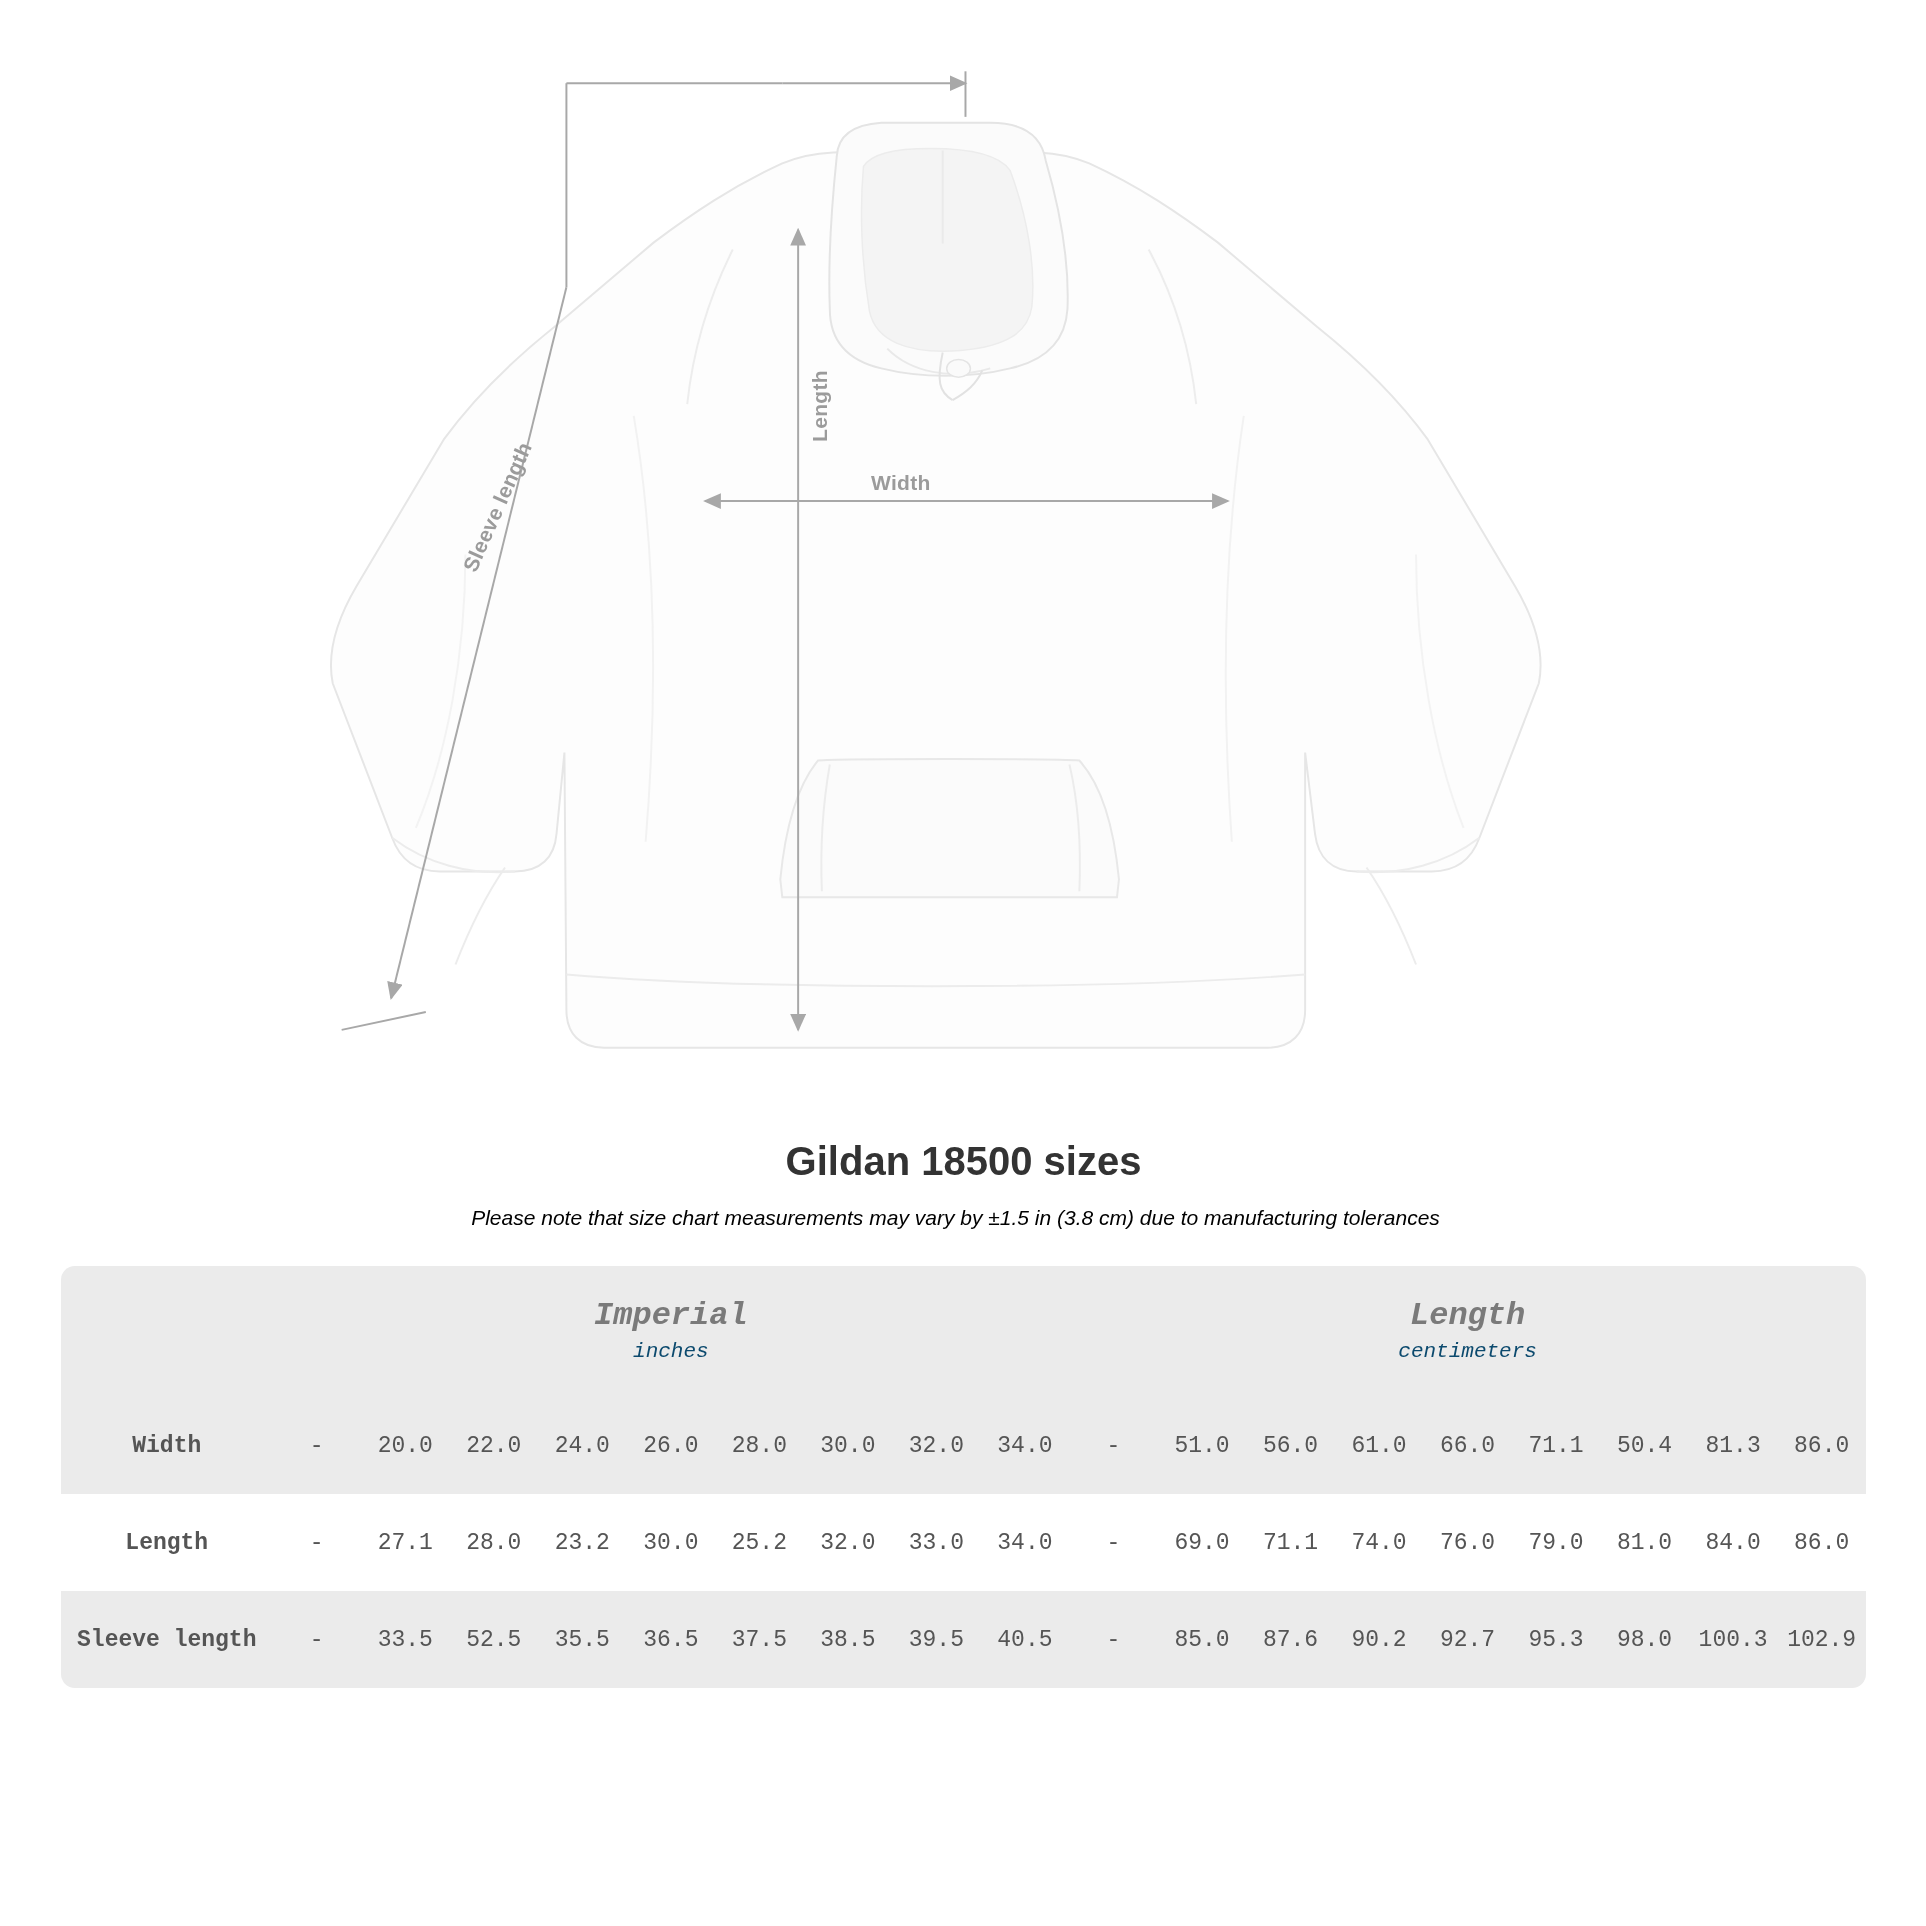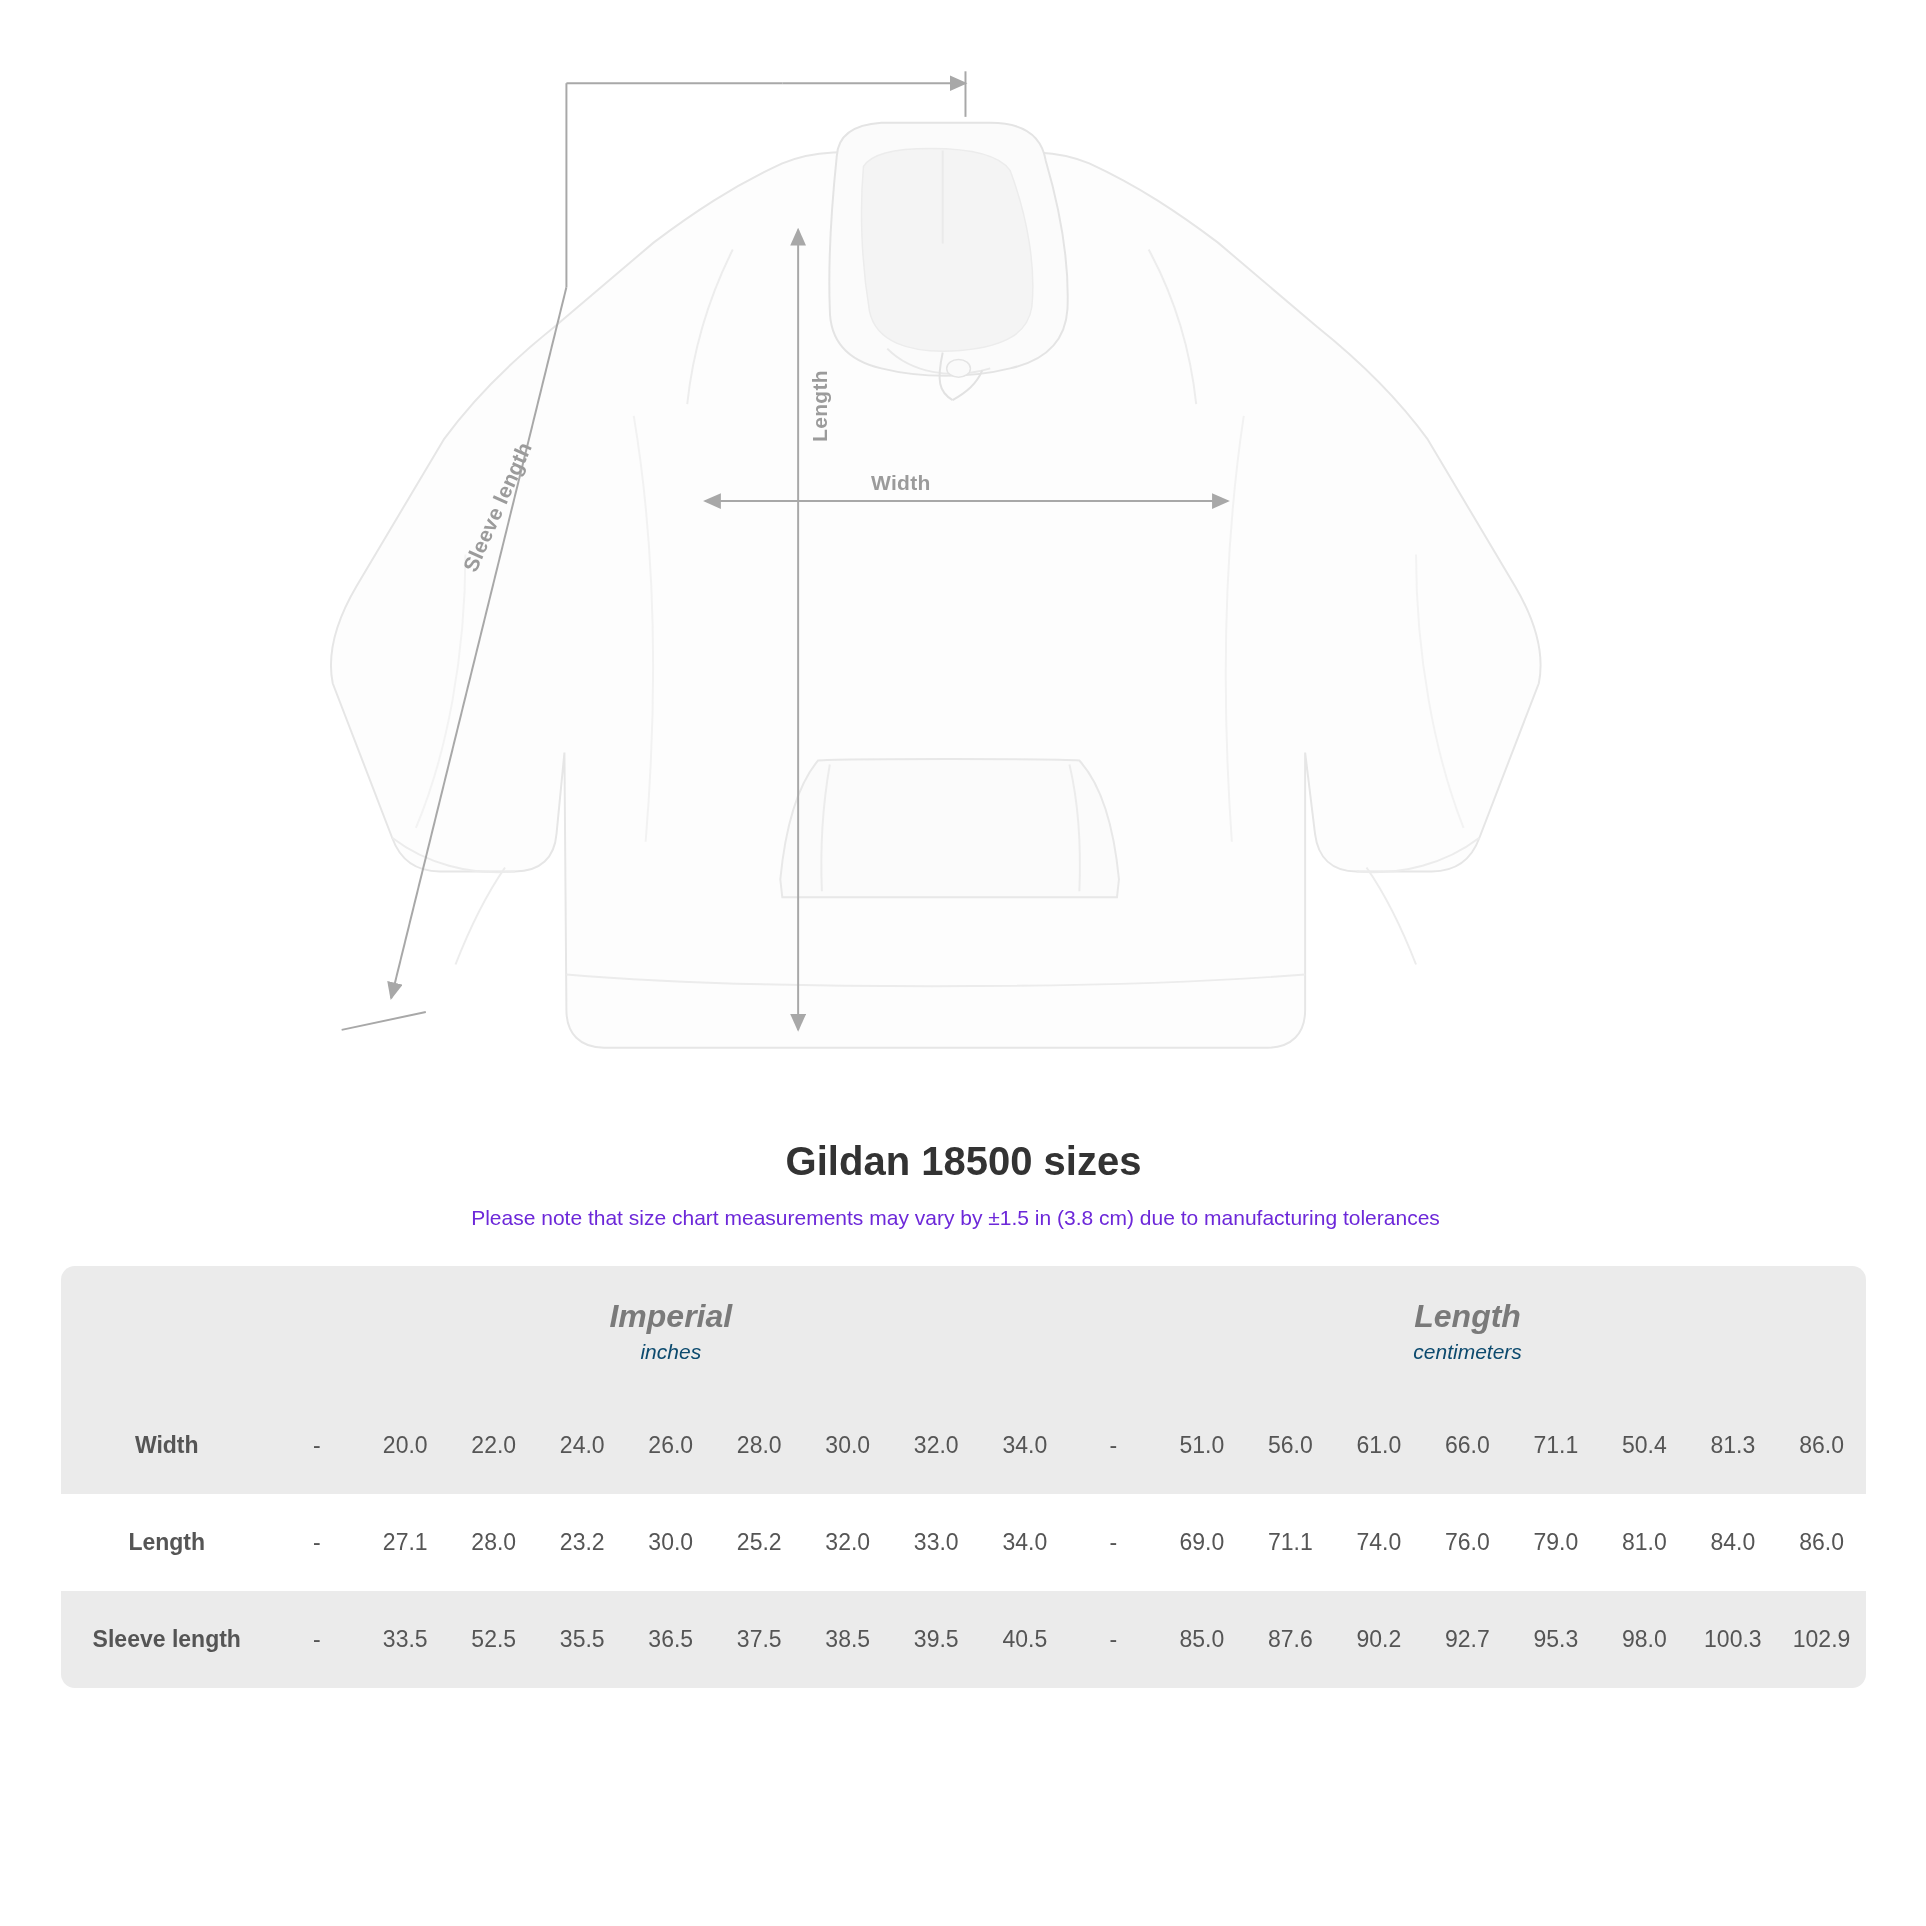--- a/index.html
+++ b/index.html
@@ -65,34 +65,36 @@
     margin-top: 20px;
   }
   .chart-title {
     font-size: 40px;
     font-weight: bold;
     color: #333333;
     margin: 16px;
   }
   .chart-note {
     font-size: 21px;
-    color: #6d28d9;
+    font-style: italic;
+    color: #000000;
     margin: 22px 16px 0 0;
   }
 
   
   .table-wrap {
     margin: 36px 61px 0 61px;
     border-radius: 14px;
     overflow: hidden;
   }
   table.size-table {
     border-collapse: collapse;
     width: 100%;
     table-layout: fixed;
+    font-family: Liberation Mono, monospace;
   }
   table.size-table td,
   table.size-table th {
     text-align: center;
     vertical-align: middle;
     font-size: 23px;
     color: #555555;
     border: none;
   }
   .unit-row td {

